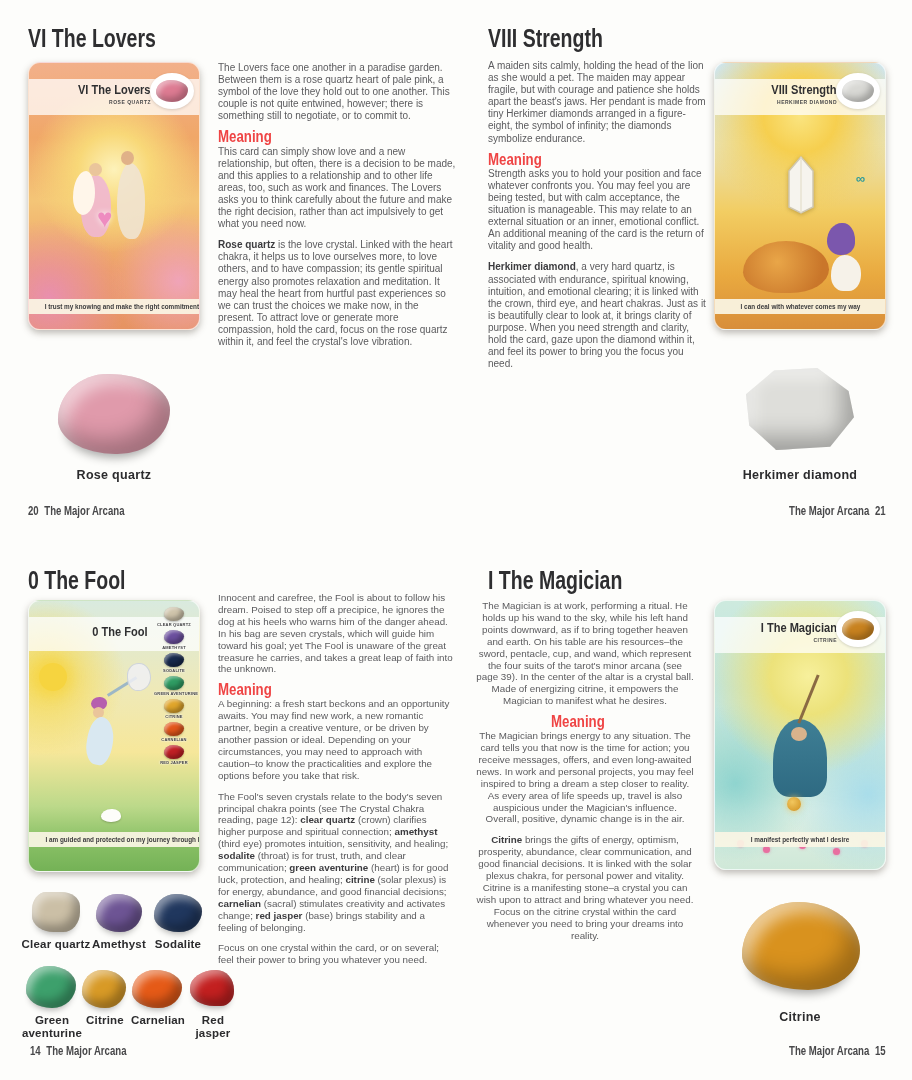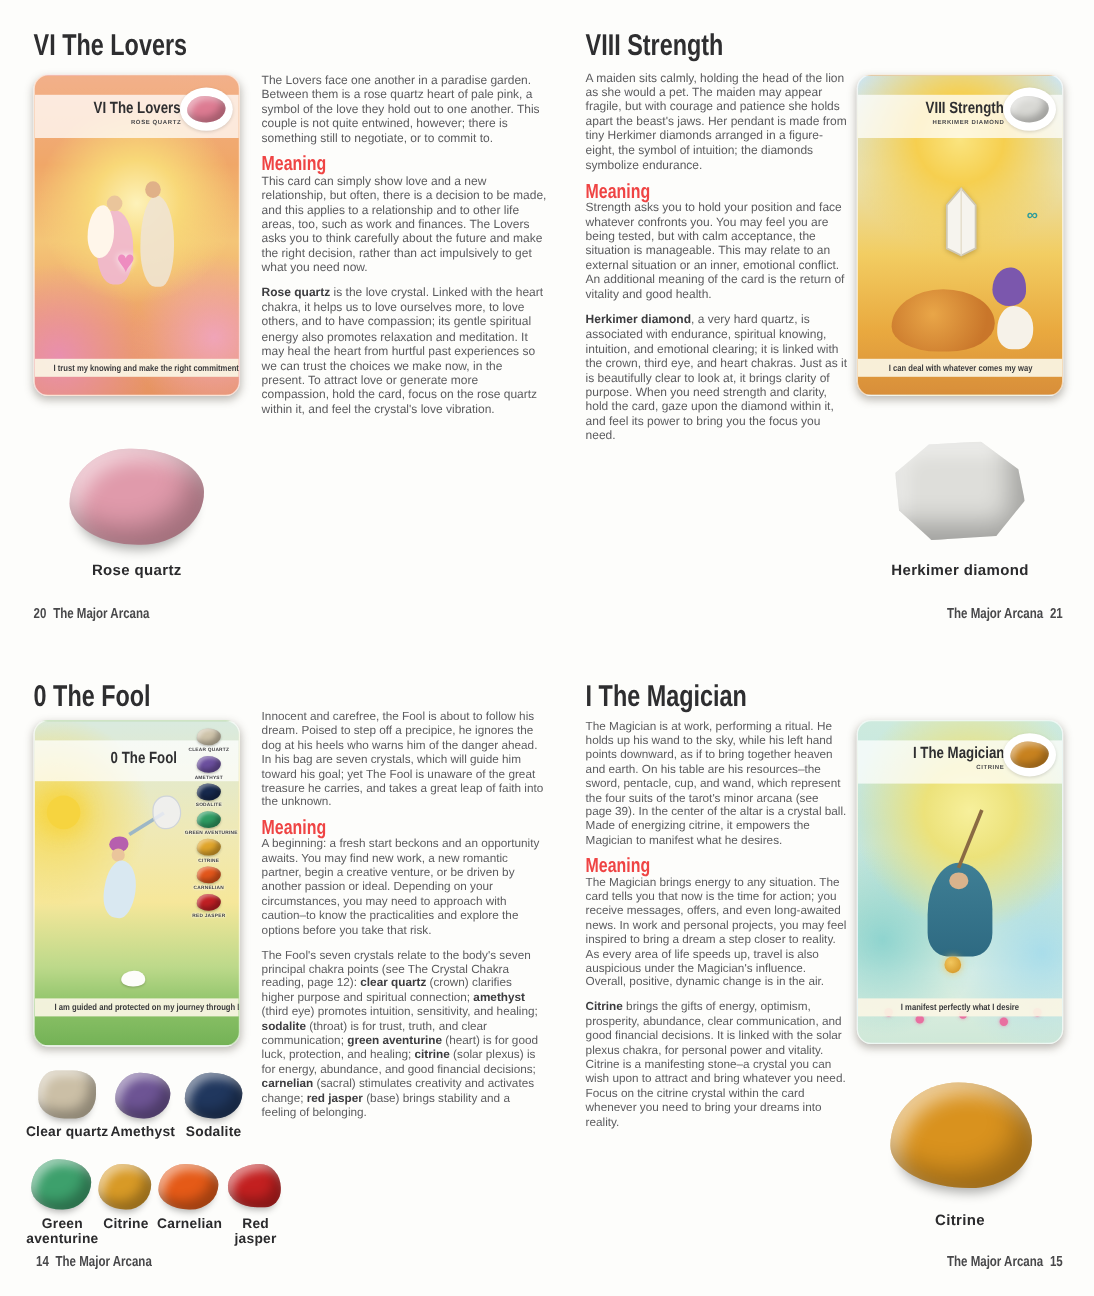--- a/index.html
+++ b/index.html
@@ -119,21 +119,21 @@
 
     <div class="stone" style="left: 58px; top: 374px; width: 112px; height: 80px; background-color: rgb(224, 154, 171);"></div>
     <div class="stone-label" style="left:28px; top:468px; width:172px;">Rose quartz</div>
     <div class="footer footer-left"><span class="cond"><span class="pgnum">20</span><span>The Major Arcana</span></span></div>
   </div>
 
   <div class="quad q-tr">
     <div class="page-title" style="left:32px; top:24px;"><span class="cond">VIII Strength</span></div>
 
     <div class="textcol" style="left:32px; top:60px; width:218px;">
-      <p><span>A maiden sits calmly, holding the head of the lion as she would a pet. The maiden may appear fragile, but with courage and patience she holds apart the beast's jaws. Her pendant is made from tiny Herkimer diamonds arranged in a figure-eight, the symbol of intuition; the diamonds symbolize endurance.</span></p>
+      <p><span>A maiden sits calmly, holding the head of the lion as she would a pet. The maiden may appear fragile, but with courage and patience she holds apart the beast's jaws. Her pendant is made from tiny Herkimer diamonds arranged in a figure-eight, the symbol of infinity; the diamonds symbolize endurance.</span></p>
       <h3><span>Meaning</span></h3>
       <p><span>Strength asks you to hold your position and face whatever confronts you. You may feel you are being tested, but with calm acceptance, the situation is manageable. This may relate to an external situation or an inner, emotional conflict. An additional meaning of the card is the return of vitality and good health.</span></p>
       <p><b>Herkimer diamond</b><span>, a very hard quartz, is associated with endurance, spiritual knowing, intuition, and emotional clearing; it is linked with the crown, third eye, and heart chakras. Just as it is beautifully clear to look at, it brings clarity of purpose. When you need strength and clarity, hold the card, gaze upon the diamond within it, and feel its power to bring you the focus you need.</span></p>
     </div>
 
     <div class="card art-strength" style="left:258px; top:62px; height:268px;">
       <div class="artel" style="left:28px; top:178px; width:86px; height:52px; background:radial-gradient(circle at 40% 40%, #e9a648, #c9762a 75%); border-radius:50% 50% 45% 45%/60% 55% 45% 40%;"></div>
       <div class="artel" style="left:112px; top:160px; width:28px; height:32px; background:#7b57ad; border-radius:55% 45% 50% 50%/60% 55% 40% 45%;"></div>
       <div class="artel" style="left:116px; top:192px; width:30px; height:36px; background:#f6f2e9; border-radius:45% 55% 40% 40%/55% 50% 45% 40%;"></div>
       <div class="artel infinity-glyph" style="right:20px; top:108px;">∞</div>
@@ -205,20 +205,21 @@
           </div>
       </div>
       <div class="card-caption" style="bottom:24px;"><span class="cond cond-c">I am guided and protected on my journey through Life</span></div>
     </div>
 
     <div class="textcol" style="left:218px; top:52px; width:238px; font-size:9.8px; line-height:11.9px;">
       <p><span>Innocent and carefree, the Fool is about to follow his dream. Poised to step off a precipice, he ignores the dog at his heels who warns him of the danger ahead. In his bag are seven crystals, which will guide him toward his goal; yet The Fool is unaware of the great treasure he carries, and takes a great leap of faith into the unknown.</span></p>
       <h3><span>Meaning</span></h3>
       <p><span>A beginning: a fresh start beckons and an opportunity awaits. You may find new work, a new romantic partner, begin a creative venture, or be driven by another passion or ideal. Depending on your circumstances, you may need to approach with caution–to know the practicalities and explore the options before you take that risk.</span></p>
       <p><span>The Fool's seven crystals relate to the body's seven principal chakra points (see The Crystal Chakra reading, page 12): </span><b>clear quartz</b><span> (crown) clarifies higher purpose and spiritual connection; </span><b>amethyst</b><span> (third eye) promotes intuition, sensitivity, and healing; </span><b>sodalite</b><span> (throat) is for trust, truth, and clear communication; </span><b>green aventurine</b><span> (heart) is for good luck, protection, and healing; </span><b>citrine</b><span> (solar plexus) is for energy, abundance, and good financial decisions; </span><b>carnelian</b><span> (sacral) stimulates creativity and activates change; </span><b>red jasper</b><span> (base) brings stability and a feeling of belonging.</span></p>
+      <p><span>Focus on one crystal within the card, or on several; feel their power to bring you whatever you need.</span></p>
     </div>
 
     <div class="stone-sm" style="left: 32px; top: 352px; width: 48px; height: 40px; border-radius: 30% 40% 35% 45% / 45% 35% 50% 40%; background-color: rgb(203, 191, 166);"></div>
     <div class="stone-sm" style="left: 96px; top: 354px; width: 46px; height: 38px; background-color: rgb(109, 84, 148);"></div>
     <div class="stone-sm" style="left: 154px; top: 354px; width: 48px; height: 38px; background-color: rgb(32, 55, 94);"></div>
     <div class="stone-label-sm" style="left:16px; top:398px; width:80px;">Clear quartz</div>
     <div class="stone-label-sm" style="left:86px; top:398px; width:66px;">Amethyst</div>
     <div class="stone-label-sm" style="left:148px; top:398px; width:60px;">Sodalite</div>
 
     <div class="stone-sm" style="left: 26px; top: 426px; width: 50px; height: 42px; background-color: rgb(61, 160, 108);"></div>
@@ -229,21 +230,21 @@
     <div class="stone-label-sm" style="left:80px; top:474px; width:50px;">Citrine</div>
     <div class="stone-label-sm" style="left:128px; top:474px; width:60px;">Carnelian</div>
     <div class="stone-label-sm" style="left:186px; top:474px; width:54px;">Red jasper</div>
 
     <div class="footer footer-left" style="left:30px;"><span class="cond"><span class="pgnum">14</span><span>The Major Arcana</span></span></div>
   </div>
 
   <div class="quad q-br">
     <div class="page-title" style="left:32px; top:26px;"><span class="cond">I The Magician</span></div>
 
-    <div class="textcol" style="left:32px; top:60px; width:218px; font-size:9.8px; line-height:11.9px;">
+    <div class="textcol" style="left:20px; top:60px; width:218px; font-size:9.8px; line-height:11.9px;text-align:center;">
       <p><span>The Magician is at work, performing a ritual. He holds up his wand to the sky, while his left hand points downward, as if to bring together heaven and earth. On his table are his resources–the sword, pentacle, cup, and wand, which represent the four suits of the tarot's minor arcana (see page 39). In the center of the altar is a crystal ball. Made of energizing citrine, it empowers the Magician to manifest what he desires.</span></p>
       <h3><span>Meaning</span></h3>
       <p><span>The Magician brings energy to any situation. The card tells you that now is the time for action; you receive messages, offers, and even long-awaited news. In work and personal projects, you may feel inspired to bring a dream a step closer to reality. As every area of life speeds up, travel is also auspicious under the Magician's influence. Overall, positive, dynamic change is in the air.</span></p>
       <p><b>Citrine</b><span> brings the gifts of energy, optimism, prosperity, abundance, clear communication, and good financial decisions. It is linked with the solar plexus chakra, for personal power and vitality. Citrine is a manifesting stone–a crystal you can wish upon to attract and bring whatever you need. Focus on the citrine crystal within the card whenever you need to bring your dreams into reality.</span></p>
     </div>
 
     <div class="card art-magician" style="left:258px; top:60px; height:270px;">
       <div class="artel" style="left:58px; top:118px; width:54px; height:78px; background:linear-gradient(180deg,#3f7f95,#2e6a82); border-radius:48% 52% 30% 30%/55% 50% 25% 25%;"></div>
       <div class="artel" style="left:76px; top:126px; width:16px; height:14px; background:#d9b38c; border-radius:50%;"></div>
       <div class="artel" style="left:92px; top:72px; width:2.5px; height:52px; background:#8a6a43; transform:rotate(22deg);"></div>

